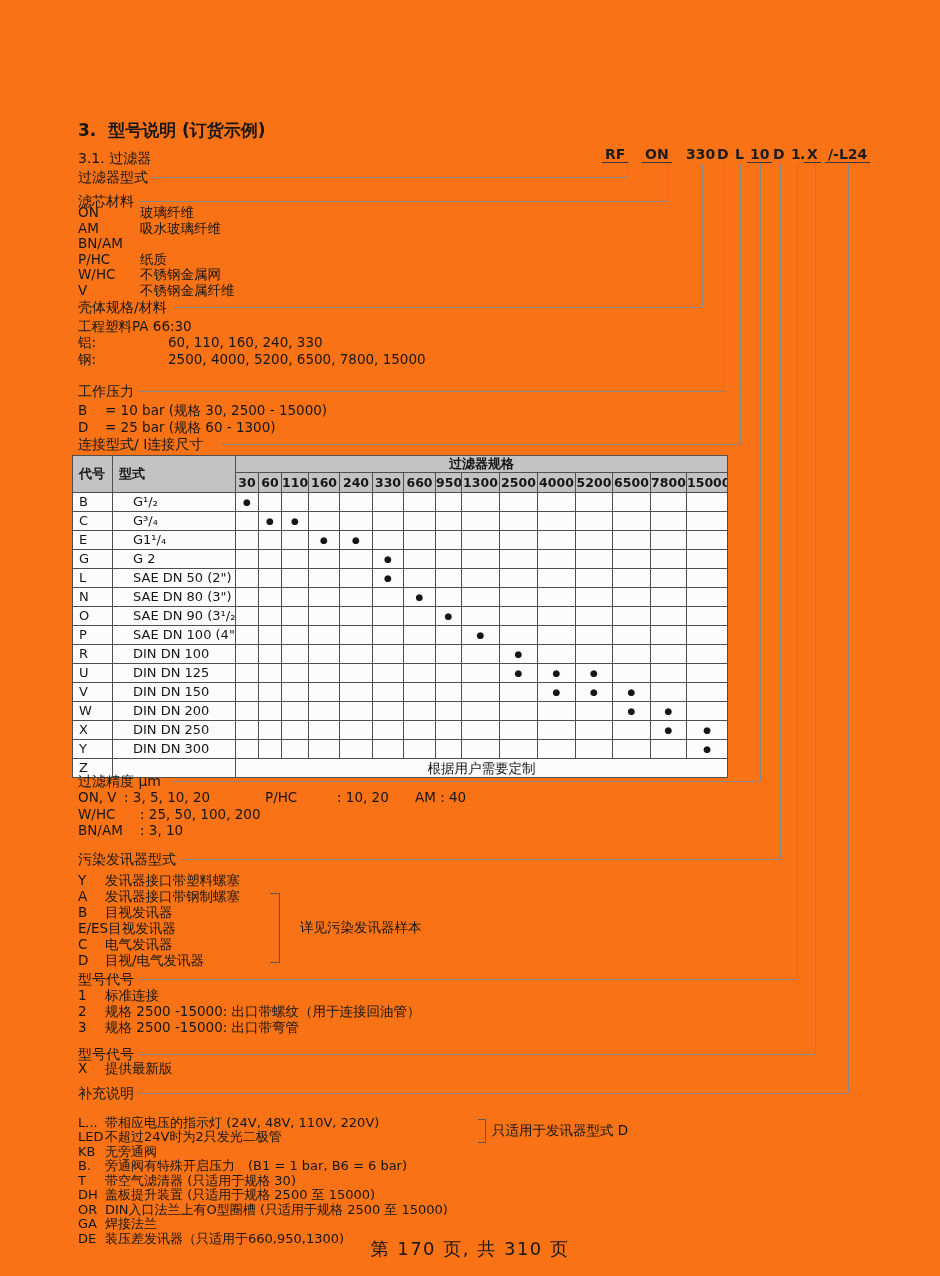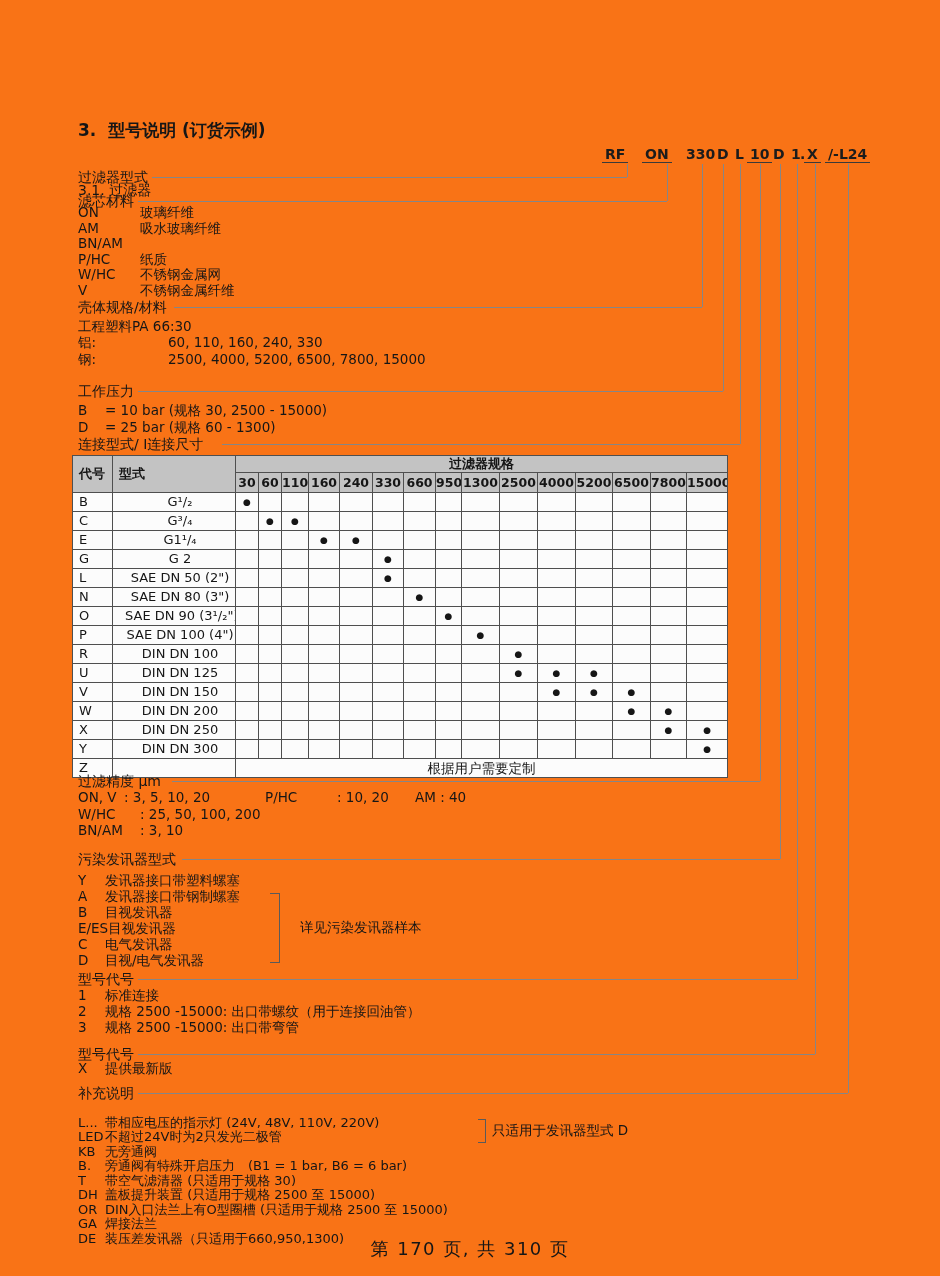--- a/index.html
+++ b/index.html
@@ -18,35 +18,35 @@
   .pair .namew{display:inline-block;min-width:90px;}
   .bracket{position:absolute;border:1px solid #5a5a5a;border-left:none;background:transparent;}
   #spec-table{position:absolute;left:72px;top:455px;width:655px;border-collapse:collapse;table-layout:fixed;font-size:13px;color:#161616;}
   #spec-table th,#spec-table td{border:1px solid #4f4f4f;padding:0;overflow:hidden;white-space:nowrap;}
   #spec-table thead th{background:#c3c3c3;font-weight:bold;text-align:left;padding-left:6px;}
   #spec-table thead tr.szr th{text-align:center;padding-left:0;font-size:12.5px;height:19px;line-height:19px;}
   #spec-table thead tr:first-child th{height:16px;line-height:16px;}
   #spec-table thead th.spanh{text-align:center;padding-left:0;}
   #spec-table tbody td{height:18px;line-height:18px;background:#fcfcfc;}
   #spec-table td.code{padding-left:6px;}
-  #spec-table td.type{padding-left:12px;text-align:center;}
+  #spec-table td.type{padding-left:20px;}
   #spec-table td.dotc{text-align:center;font-size:9px;}
   #spec-table td.spanc{text-align:center;font-size:13.5px;}
   .footer{position:absolute;left:0;top:1237px;width:940px;text-align:center;font-size:18px;letter-spacing:1.5px;}
   .title{font-size:17px;font-weight:bold;}
 </style>
 </head>
 <body>
 
 <div id="page">
 
   <div class="abs title" style="left:78px;top:119px;">
     <span>3.</span>&nbsp;&nbsp;<span>型号说明 (订货示例)</span>
   </div>
-  <div class="abs lbl" style="left:78px;top:150px;margin-top:32px;">3.1. 过滤器</div>
+  <div class="abs lbl" style="left:78px;top:150px;">3.1. 过滤器</div>
 
   <span class="coderow-seg useg" style="left:602px;">RF</span>
   <span class="coderow-seg useg" style="left:642px;">ON</span>
   <span class="coderow-seg" style="left:686px;">330</span>
   <span class="coderow-seg" style="left:717px;">D</span>
   <span class="coderow-seg" style="left:735px;">L</span>
   <span class="coderow-seg useg" style="left:747px;">10</span>
   <span class="coderow-seg" style="left:773px;">D</span>
   <span class="coderow-seg" style="left:791px;">1</span>
   <span class="coderow-seg" style="left:800px;">.</span>

